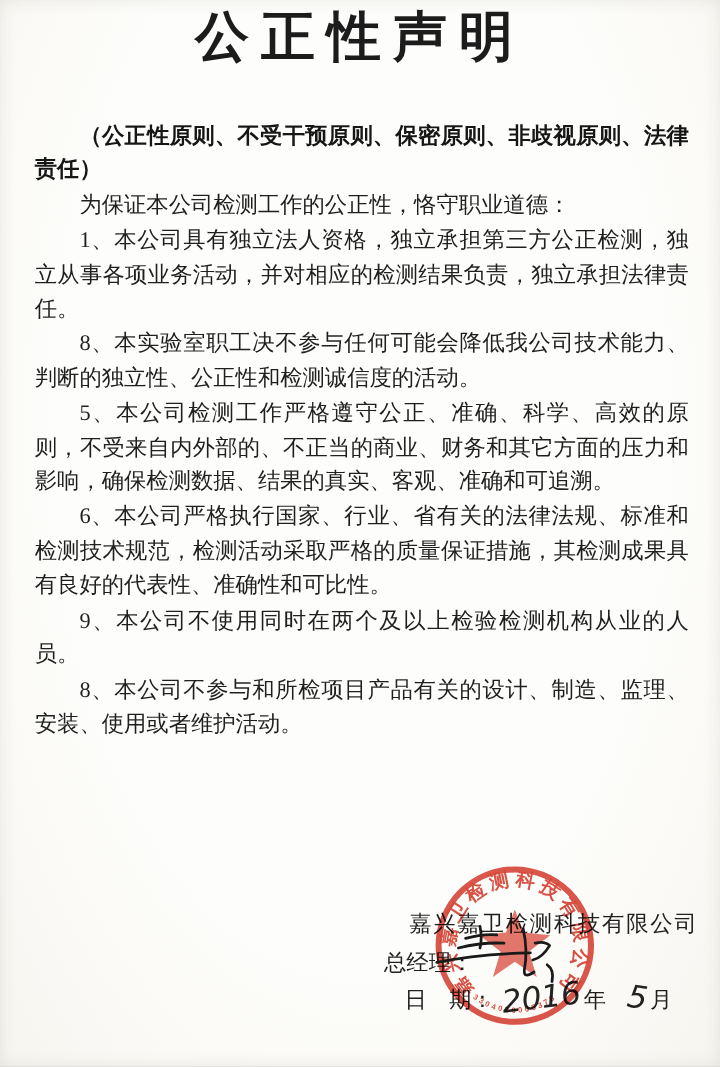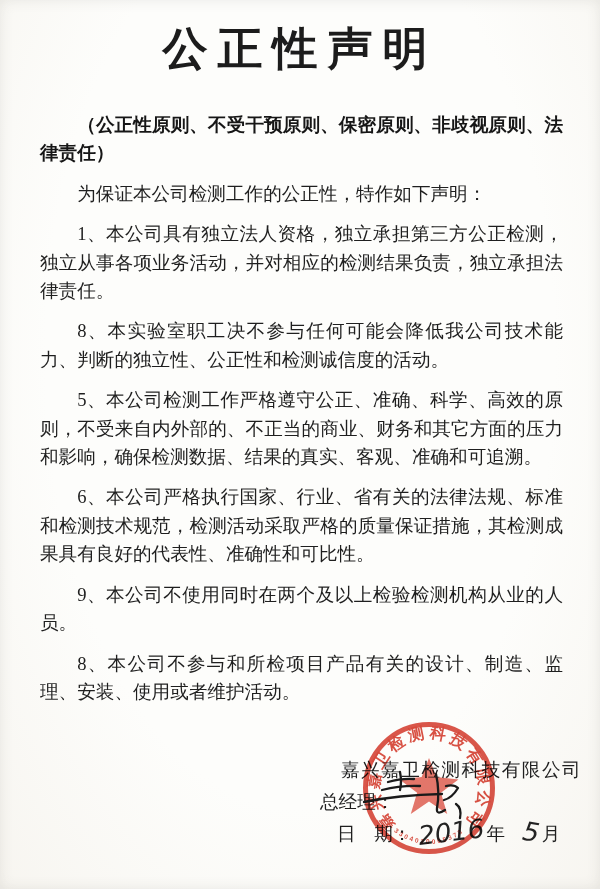--- a/index.html
+++ b/index.html
@@ -5,30 +5,30 @@
   html,body { margin:0; padding:0; background:#888; }
   .page {
     position:relative; width:600px; height:889px; overflow:hidden;
     background:#fcfbf8;
     background-image: radial-gradient(ellipse at 50% 40%, #fdfdfb 60%, #f7f5f0 100%);
     box-shadow: inset 0 0 14px rgba(60,55,45,0.10);
     font-family:"Liberation Serif","DejaVu Serif",serif;
     color:#212121;
   }
   .title {
-    position:absolute; top:1px; left:0; right:0; margin:18px;
+    position:absolute; top:1px; left:0; right:0; margin:0;
     text-align:center; font-size:45px; font-weight:bold;
     letter-spacing:10px; color:#1c1c1c;
   }
   .body-text {
     position:absolute; top:99px; left:28px; width:547px;
     font-size:18.6px; line-height:28.4px; text-align:justify;
     color:#1f1f1f;
   }
-  .body-text p { margin:12px; text-indent:2em; }
+  .body-text p { margin:1px; text-indent:2em; }
   .principles { font-weight:bold; color:#161616; }
   .sig-line { position:absolute; font-size:18.6px; white-space:nowrap; color:#1f1f1f; }
   .sig-company { left:341px; top:757px; letter-spacing:1.5px; }
   .sig-role    { left:320px; top:789px; }
   .sig-date    { left:337px; top:818px; }
   .hw {
     font-family:"DejaVu Sans",sans-serif; font-style:italic;
     font-size:26px; line-height:1; display:inline-block;
     transform:rotate(-7deg) translateY(1px);
     margin:0 2px 0 7px; color:#232323;
@@ -50,21 +50,21 @@
 </style>
 </head>
 <body>
 
 <div class="page">
 
   <h1 class="title">公正性声明</h1>
 
   <div class="body-text">
     <p class="principles">（公正性原则、不受干预原则、保密原则、非歧视原则、法律责任）</p>
-    <p>为保证本公司检测工作的公正性，特作如下声明：</p>
+    <p>为保证本公司检测工作的公正性，恪守职业道德：</p>
     <p>1、本公司具有独立法人资格，独立承担第三方公正检测，独立从事各项业务活动，并对相应的检测结果负责，独立承担法律责任。</p>
     <p>8、本实验室职工决不参与任何可能会降低我公司技术能力、判断的独立性、公正性和检测诚信度的活动。</p>
     <p>5、本公司检测工作严格遵守公正、准确、科学、高效的原则，不受来自内外部的、不正当的商业、财务和其它方面的压力和影响，确保检测数据、结果的真实、客观、准确和可追溯。</p>
     <p>6、本公司严格执行国家、行业、省有关的法律法规、标准和检测技术规范，检测活动采取严格的质量保证措施，其检测成果具有良好的代表性、准确性和可比性。</p>
     <p>9、本公司不使用同时在两个及以上检验检测机构从业的人员。</p>
     <p>8、本公司不参与和所检项目产品有关的设计、制造、监理、安装、使用或者维护活动。</p>
   </div>
 
   <div class="sig-line sig-company">嘉兴嘉卫检测科技有限公司</div>
 

